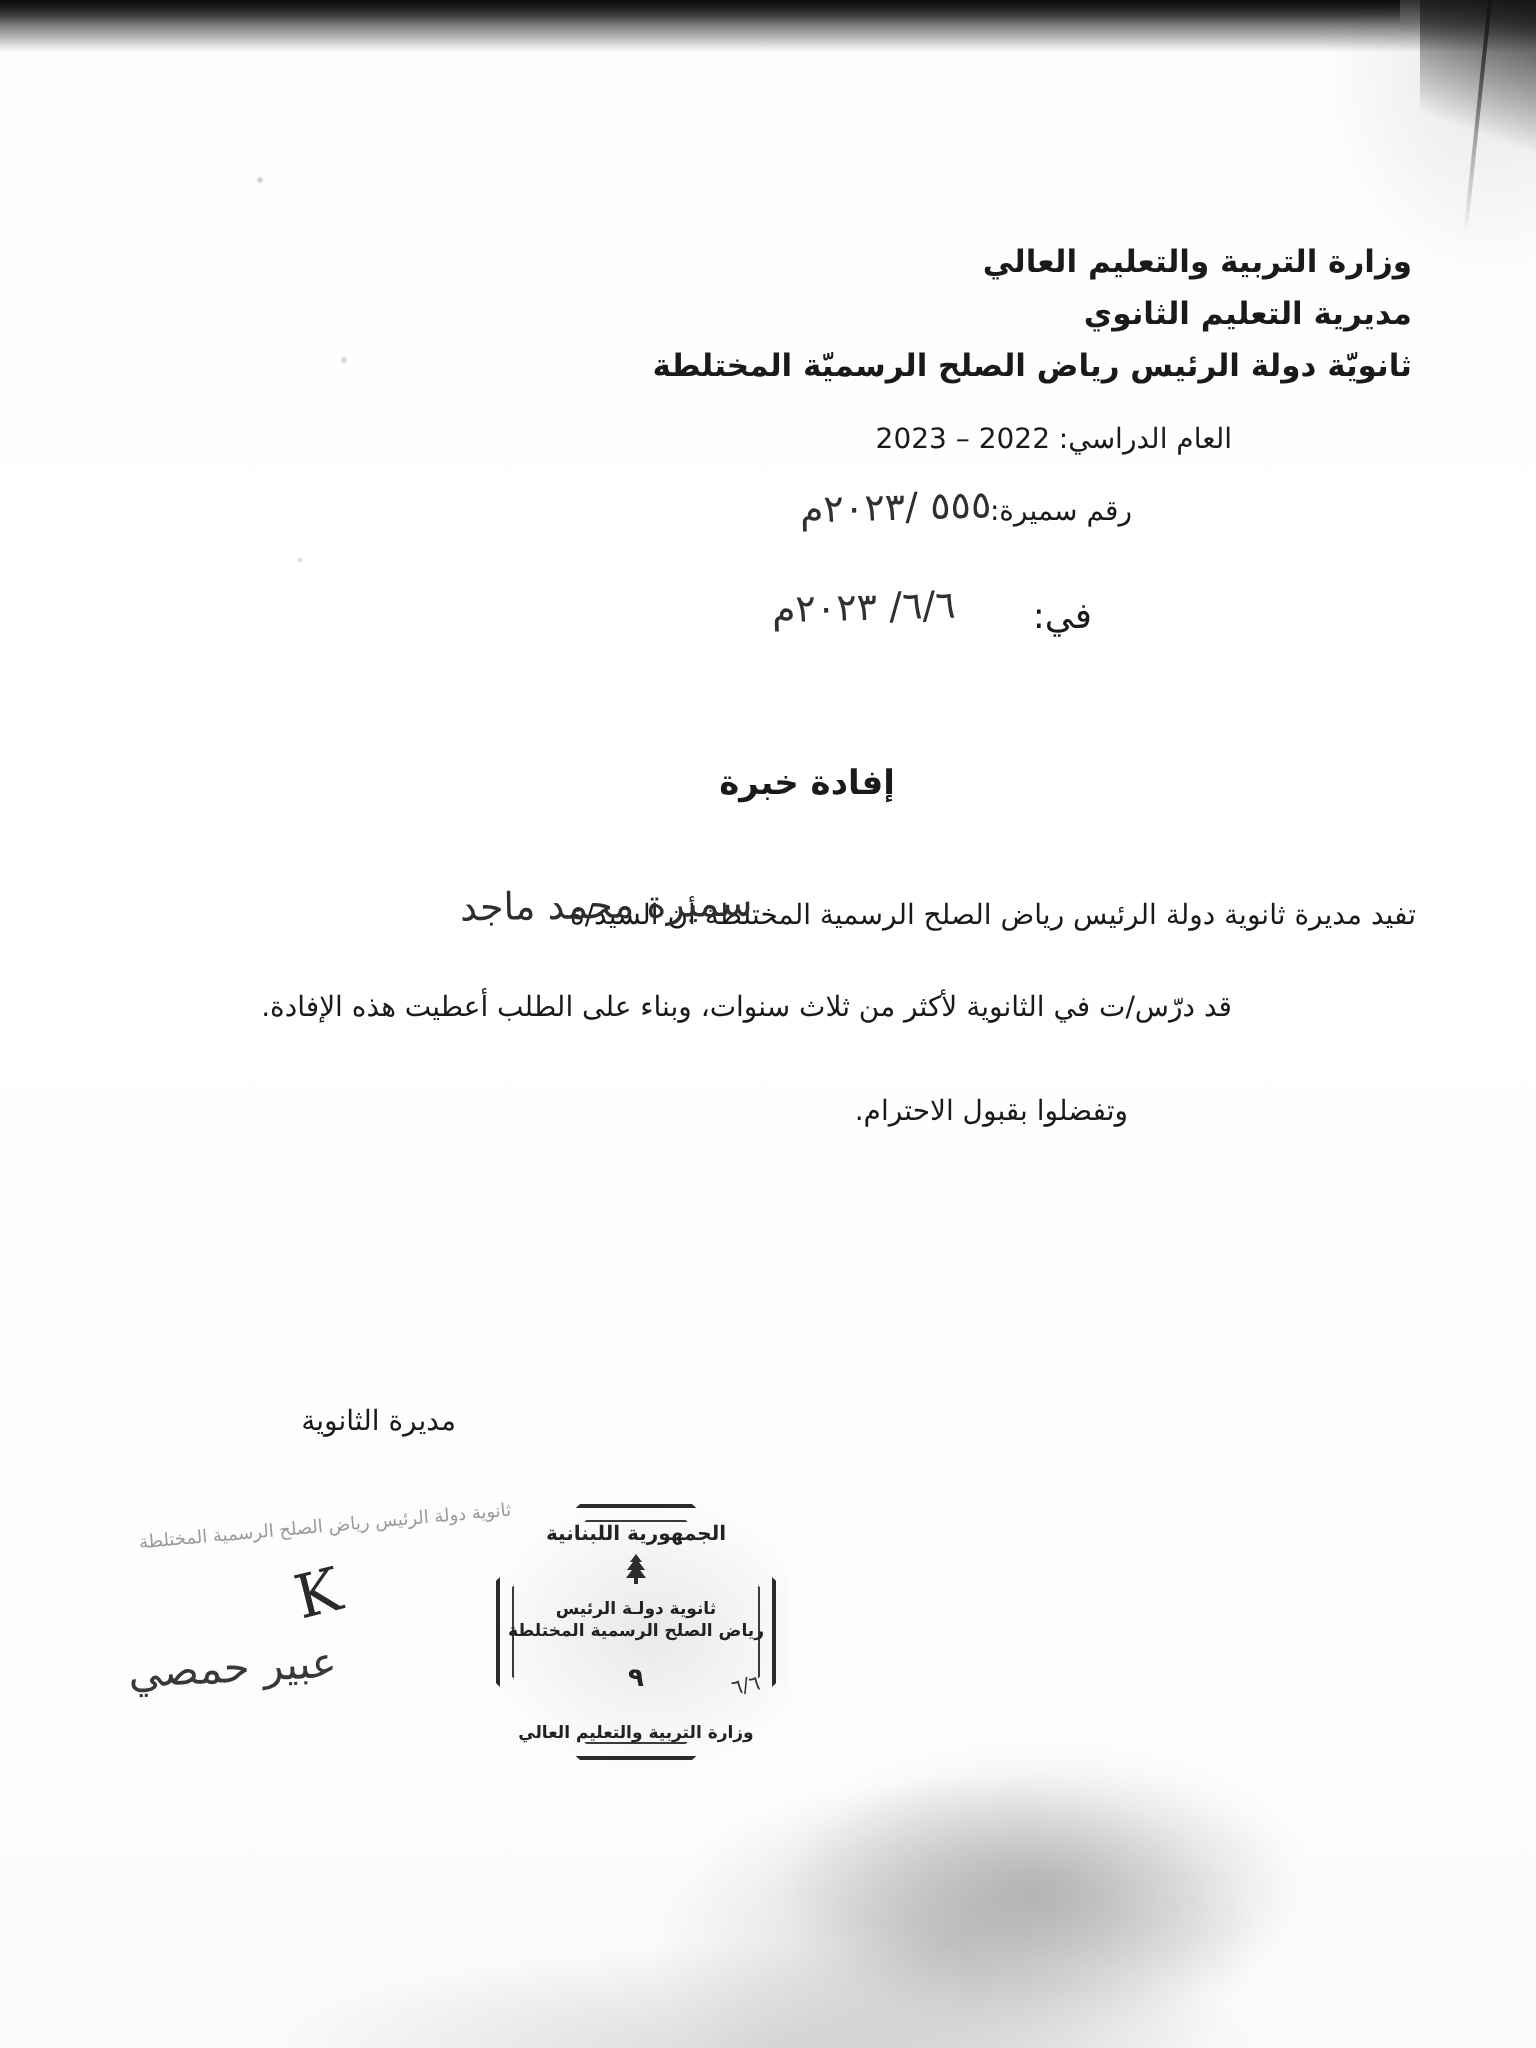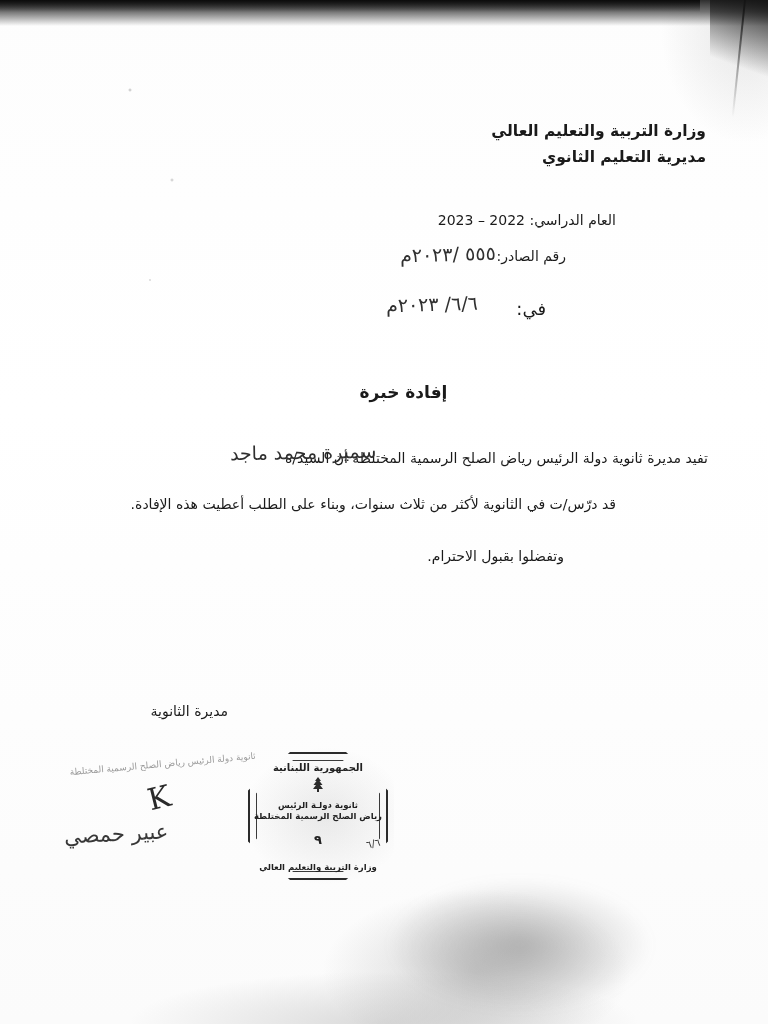--- a/index.html
+++ b/index.html
@@ -324,25 +324,26 @@
 <div class="scan-corner"></div>
 <div class="scan-corner-line"></div>
 <div class="scan-left-specks"></div>
 <div class="scan-bottom-smudge"></div>
 
 <div class="content">
 
   <div class="header">
     <div>وزارة التربية والتعليم العالي</div>
     <div>مديرية التعليم الثانوي</div>
+    <div>ثانويّة دولة الرئيس رياض الصلح الرسميّة المختلطة</div>
   </div>
 
   <div class="school-year">العام الدراسي: 2022 – 2023</div>
 
-  <div class="issue-no">رقم الصادر:</div>
+  <div class="issue-no">رقم سميرة:</div>
   <div class="hand-num">٥٥٥ /٢٠٢٣م</div>
 
   <div class="issue-date">في:</div>
   <div class="hand-date">٦/٦/ ٢٠٢٣م</div>
 
   <div class="doc-title">إفادة خبرة</div>
 
   <div class="body-line1">تفيد مديرة ثانوية دولة الرئيس رياض الصلح الرسمية المختلطة أن السيد/ة</div>
   <div class="body-name">سميرة محمد ماجد</div>
   <div class="body-line2">قد درّس/ت في الثانوية لأكثر من ثلاث سنوات، وبناء على الطلب أعطيت هذه الإفادة.</div>

